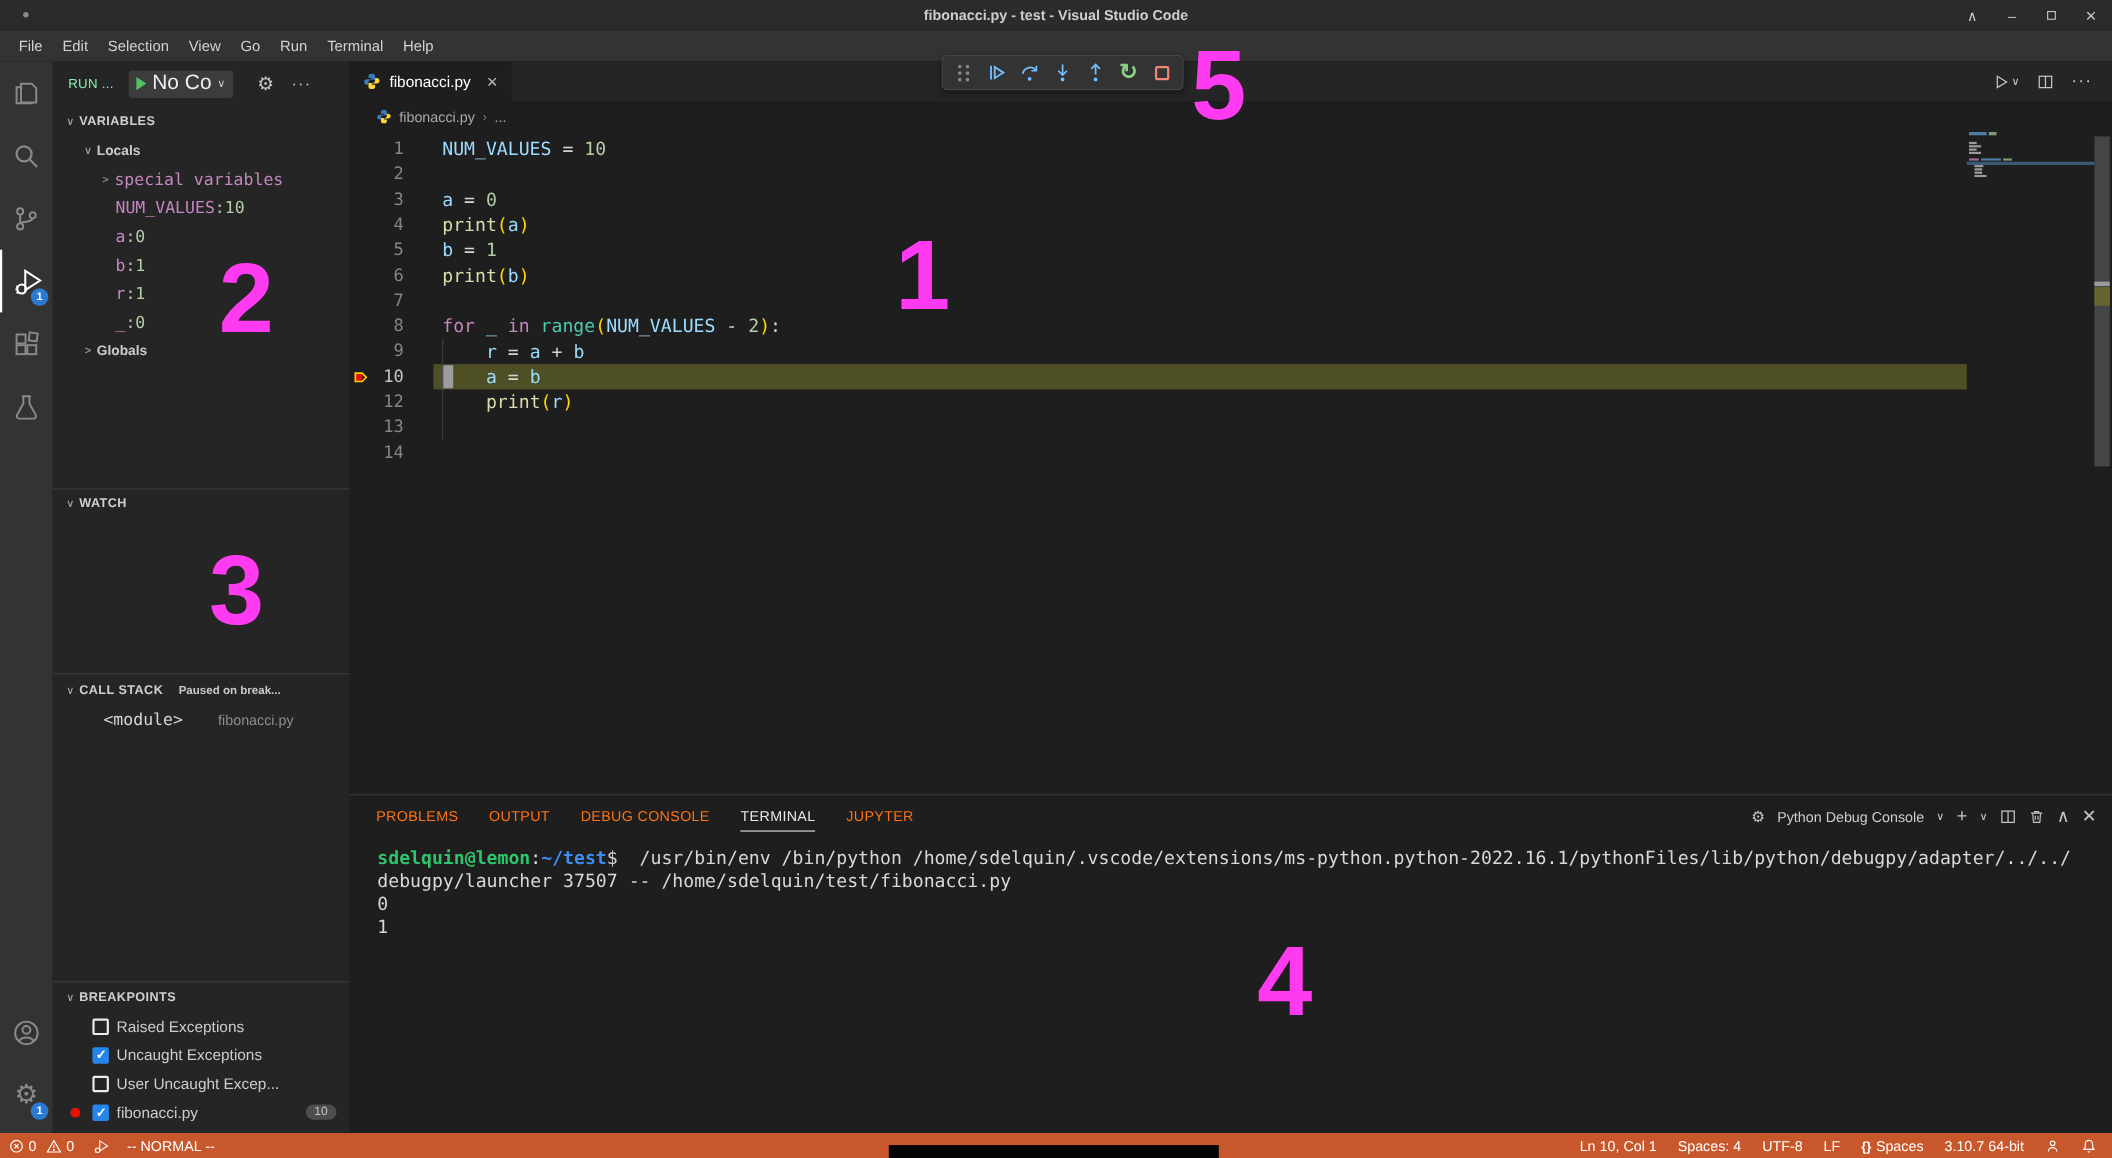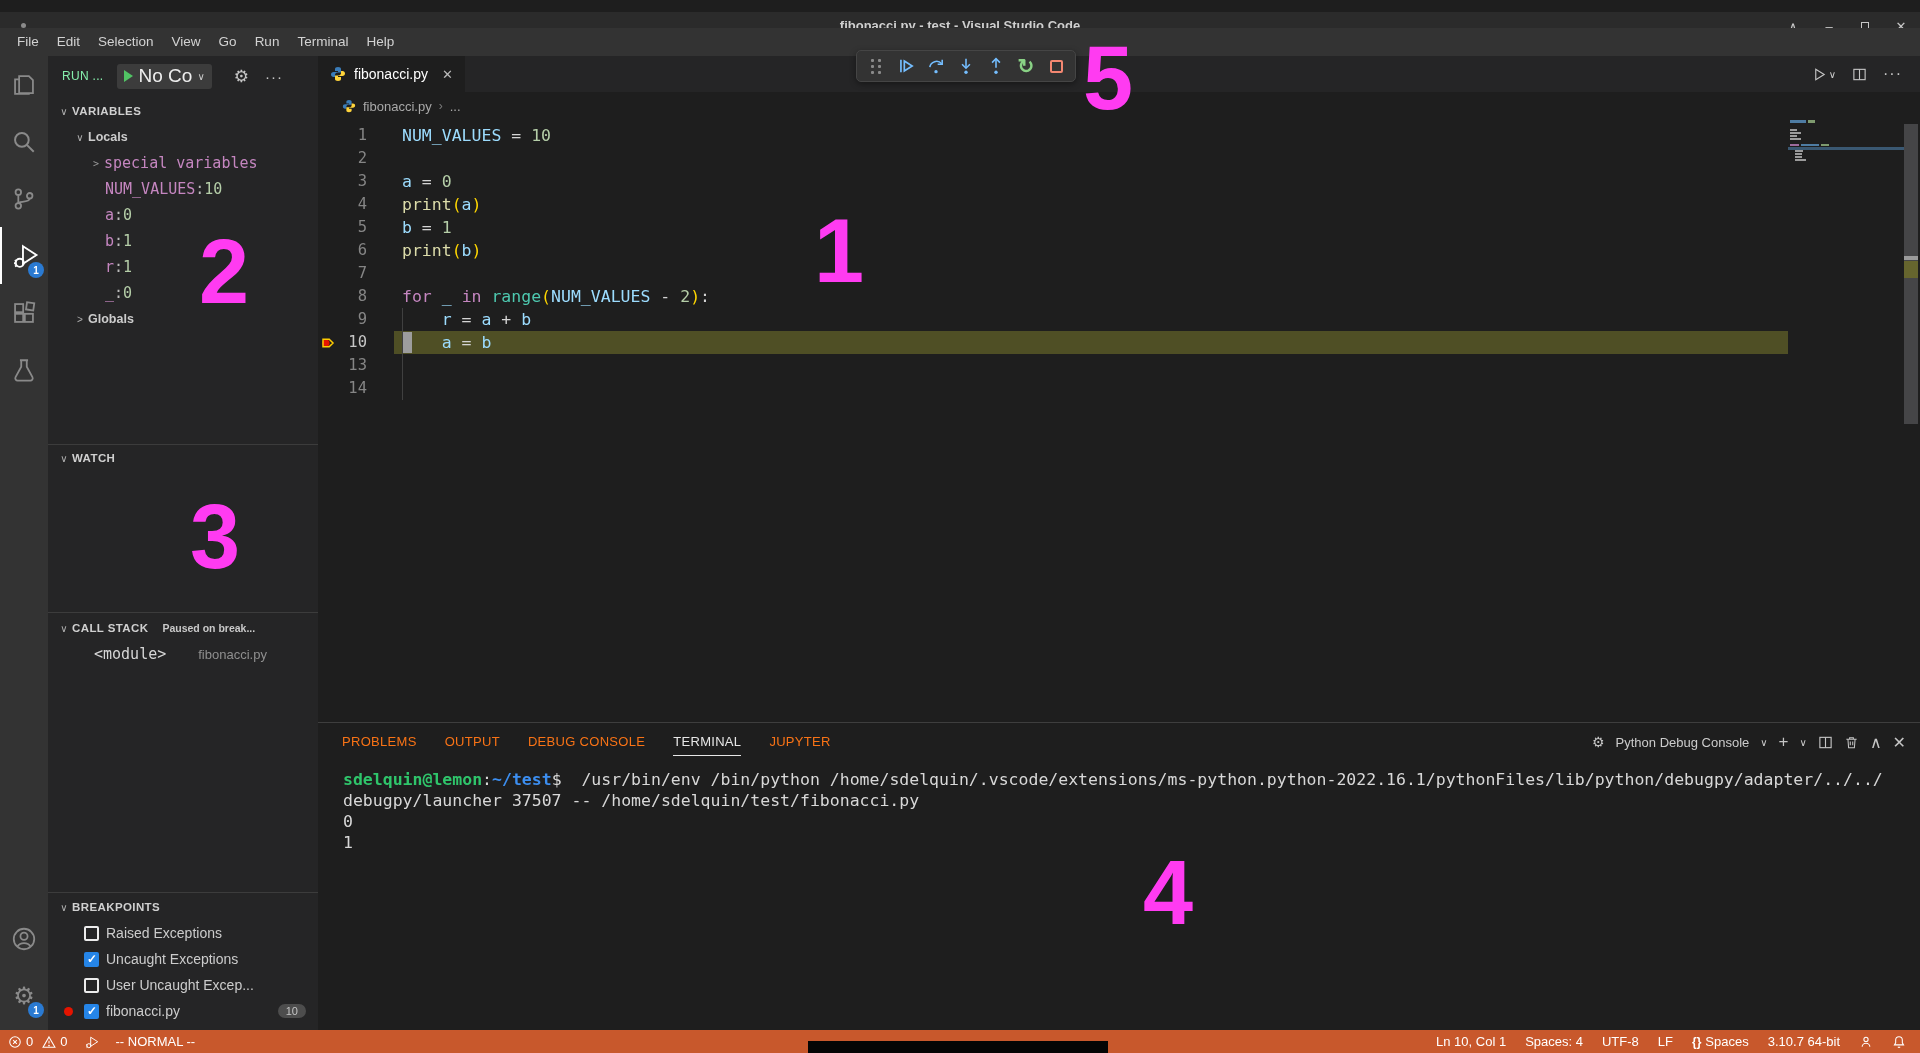--- a/index.html
+++ b/index.html
@@ -1,21 +1,21 @@
 <!DOCTYPE html>
 <html style="--annotation-magenta: #ff3bf1; --statusbar-orange: #c8582c; --badge-blue: #2a7ad2; --cb-blue: #2585e8; --bp-red: #e51400; --syn-kw: #c586c0; --syn-var: #9cdcfe; --syn-num: #b5cea8; --syn-fn: #dcdcaa; --syn-builtin: #4ec9b0; --syn-paren: #ffd700; --cur-line: rgba(255,255,64,0.22); --term-host: #2fc56b; --term-path: #3c8ef0; --dbg-blue: #75beff; --restart-green: #89d185; --stop-red: #f48771;"><head>
 <meta charset="utf-8">
 <style>
   * { margin:0; padding:0; box-sizing:border-box; }
   html,body { background:#000; }
   body { font-family:"Liberation Sans", sans-serif; }
   #root { position:relative; width:1920px; height:1053px; background:#1e1e1e; overflow:hidden; color:#ccc; }
 
   
-  .titlebar { position:absolute; left:0; top:12px; width:1920px; height:28px; background:#2b2b2b; }
+  .titlebar { position:absolute; left:0; top:0; width:1920px; height:28px; background:#2b2b2b; }
   .app-dot { position:absolute; left:21px; top:11px; width:5px; height:5px; border-radius:50%; background:#8a8a8a; }
   .win-title { position:absolute; left:0; right:0; top:0; height:28px; line-height:28px; text-align:center; font-size:13px; font-weight:bold; color:#cfcfcf; }
   .win-controls { position:absolute; right:8px; top:0; height:28px; display:flex; align-items:center; gap:14px; }
   .win-btn { width:22px; height:22px; display:flex; align-items:center; justify-content:center; color:#c8c8c8; font-size:13px; }
   .maxbox { width:8px; height:8px; border:1.4px solid #c8c8c8; display:inline-block; }
   .menubar { position:absolute; left:0; top:28px; width:1920px; height:28px; background:#333333; display:flex; align-items:center; padding-left:8px; }
   .menu-item { padding:0 9px; font-size:13.5px; color:#d2d2d2; line-height:28px; }
 
   
   .activitybar { position:absolute; left:0; top:56px; width:48px; height:974px; background:#333333; }
@@ -410,20 +410,25 @@
             <circle cx="6" cy="8" r="3.6" fill="#e51400"></circle>
             <path d="M3 4.2h6.2L13 8l-3.8 3.8H3z" fill="none" stroke="#ffcc00" stroke-width="1.5"></path>
           </svg>
         </div>
         <div class="lnum">10</div>
         <div class="ltext"><span class="tk-o">    </span><span class="tk-v">a</span><span class="tk-o"> = </span><span class="tk-v">b</span></div>
         <div class="cursor-block" style="left: 84px; top: 1px; position: absolute;"></div>
       </div>
       <div class="crow">
         <div class="gut"></div>
+        <div class="lnum">12</div>
+        <div class="ltext"><span class="tk-o">    </span><span class="tk-f">print</span><span class="tk-p">(</span><span class="tk-v">r</span><span class="tk-p">)</span></div>
+      </div>
+      <div class="crow">
+        <div class="gut"></div>
         <div class="lnum">13</div>
         <div class="ltext"></div>
       </div>
       <div class="crow">
         <div class="gut"></div>
         <div class="lnum">14</div>
         <div class="ltext"></div>
       </div>
     </div>
   <div class="indent-guide"></div>

